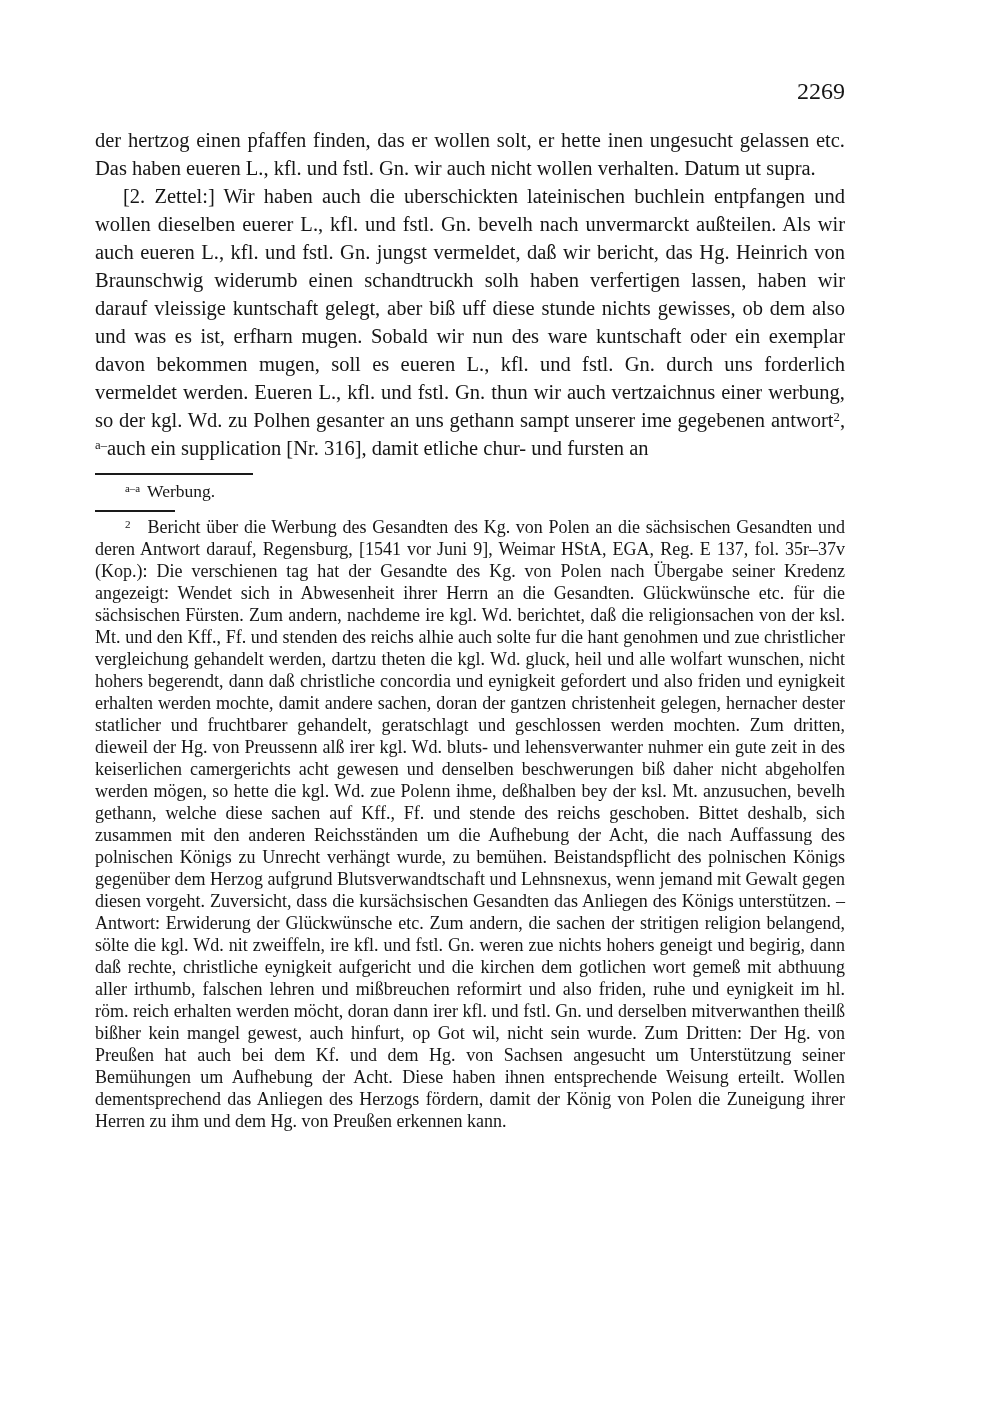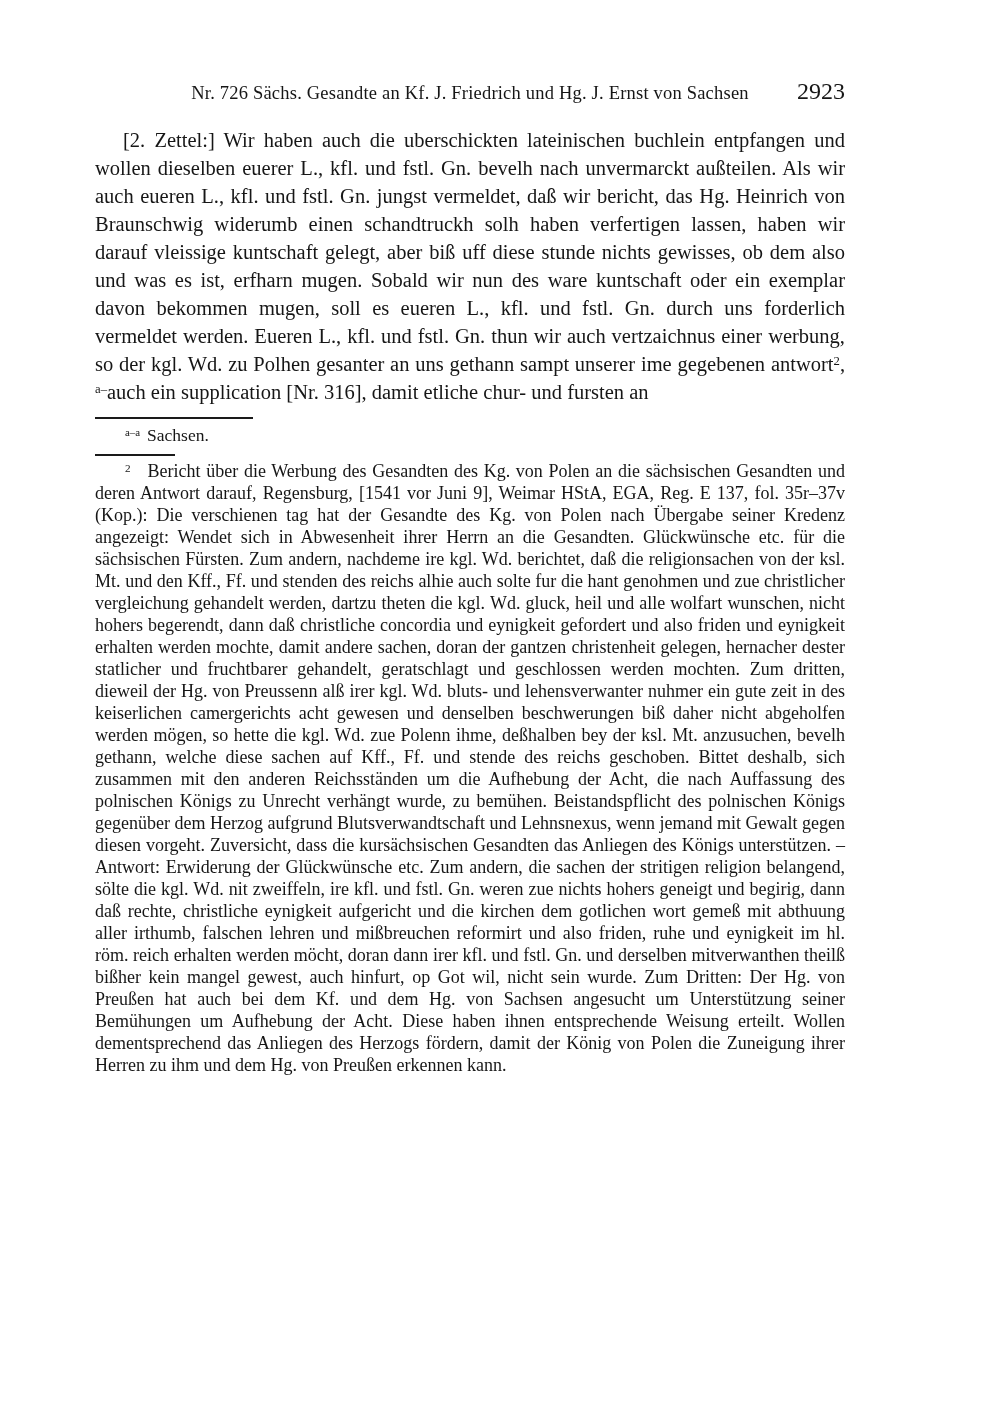--- a/index.html
+++ b/index.html
@@ -51,30 +51,30 @@
     text-indent:30px;
   }
   .fn-marker-gap { margin-right:17px; }
 </style>
 </head>
 <body>
 
 <div class="page">
 
   <div class="header-row">
-    <div class="running-head">Nr. 726 Sächs. Gesandte an Kf. J. Friedrich und Hg. J. Ernst von Sachsen</div>
-    <div class="page-number">2923</div>
+    <div class="page-number">2269</div>
   </div>
 
   <div class="main-text">
+    <p class="para"><span>der hertzog einen pfaffen finden, das er wollen solt, er hette inen ungesucht gelassen etc. Das haben eueren L., kfl. und fstl. Gn. wir auch nicht wollen verhalten. Datum ut supra.</span></p>
 
     <p class="para para-indent"><span class="italic">[2. Zettel:]</span><span> Wir haben auch die uberschickten lateinischen buchlein entpfangen und wollen dieselben euerer L., kfl. und fstl. Gn. bevelh nach unvermarckt außteilen. Als wir auch eueren L., kfl. und fstl. Gn. jungst vermeldet, daß wir bericht, das Hg. Heinrich von Braunschwig widerumb einen schandtruckh solh haben verfertigen lassen, haben wir darauf vleissige kuntschaft gelegt, aber biß uff diese stunde nichts gewisses, ob dem also und was es ist, erfharn mugen. Sobald wir nun des ware kuntschaft oder ein exemplar davon bekommen mugen, soll es eueren L., kfl. und fstl. Gn. durch uns forderlich vermeldet werden. Eueren L., kfl. und fstl. Gn. thun wir auch vertzaichnus einer werbung, so der kgl. Wd. zu Polhen gesanter an uns gethann sampt unserer ime gegebenen antwort</span><sup class="ref">2</sup><span>, </span><sup class="ref">a–</sup><span>auch ein supplication </span><span class="italic">[Nr. 316]</span><span>, damit etliche chur- und fursten an</span></p>
   </div>
 
   <div class="apparatus-rule"></div>
 
-  <div class="apparatus-note"><sup class="ref marker-gap">a–a</sup><span class="italic">Sachsen.</span></div>
+  <div class="apparatus-note"><sup class="ref marker-gap">a–a</sup><span class="italic">Werbung.</span></div>
 
   <div class="footnote-rule"></div>
 
   <div class="footnote"><sup class="ref fn-marker-gap">2</sup><span class="italic">Bericht über die Werbung des Gesandten des Kg. von Polen an die sächsischen Gesandten und deren Antwort darauf, Regensburg, [1541 vor Juni 9], Weimar HStA, EGA, Reg. E 137, fol. 35r–37v (Kop.):</span><span> Die verschienen tag </span><span class="italic">hat der Gesandte des Kg. von Polen nach Übergabe seiner Kredenz angezeigt: Wendet sich in Abwesenheit ihrer Herrn an die Gesandten. Glückwünsche etc. für die sächsischen Fürsten.</span><span> Zum andern, nachdeme ire kgl. Wd. berichtet, daß die religionsachen von der ksl. Mt. und den Kff., Ff. und stenden des reichs alhie auch solte fur die hant genohmen und zue christlicher vergleichung gehandelt werden, dartzu theten die kgl. Wd. gluck, heil und alle wolfart wunschen, nicht hohers begerendt, dann daß christliche concordia und eynigkeit gefordert und also friden und eynigkeit erhalten werden mochte, damit andere sachen, doran der gantzen christenheit gelegen, hernacher dester statlicher und fruchtbarer gehandelt, geratschlagt und geschlossen werden mochten. Zum dritten, dieweil der Hg. von Preussenn alß irer kgl. Wd. bluts- und lehensverwanter nuhmer ein gute zeit in des keiserlichen camergerichts acht gewesen und denselben beschwerungen biß daher nicht abgeholfen werden mögen, so hette die kgl. Wd. zue Polenn ihme, deßhalben bey der ksl. Mt. anzusuchen, bevelh gethann, welche diese sachen auf Kff., Ff. und stende des reichs geschoben. </span><span class="italic">Bittet deshalb, sich zusammen mit den anderen Reichsständen um die Aufhebung der Acht, die nach Auffassung des polnischen Königs zu Unrecht verhängt wurde, zu bemühen. Beistandspflicht des polnischen Königs gegenüber dem Herzog aufgrund Blutsverwandtschaft und Lehnsnexus, wenn jemand mit Gewalt gegen diesen vorgeht. Zuversicht, dass die kursächsischen Gesandten das Anliegen des Königs unterstützen. – Antwort: Erwiderung der Glückwünsche etc.</span><span> Zum andern, die sachen der stritigen religion belangend, sölte die kgl. Wd. nit zweiffeln, ire kfl. und fstl. Gn. weren zue nichts hohers geneigt und begirig, dann daß rechte, christliche eynigkeit aufgericht und die kirchen dem gotlichen wort gemeß mit abthuung aller irthumb, falschen lehren und mißbreuchen reformirt und also friden, ruhe und eynigkeit im hl. röm. reich erhalten werden möcht, doran dann irer kfl. und fstl. Gn. und derselben mitverwanthen theilß bißher kein mangel gewest, auch hinfurt, op Got wil, nicht sein wurde. </span><span class="italic">Zum Dritten: Der Hg. von Preußen hat auch bei dem Kf. und dem Hg. von Sachsen angesucht um Unterstützung seiner Bemühungen um Aufhebung der Acht. Diese haben ihnen entsprechende Weisung erteilt. Wollen dementsprechend das Anliegen des Herzogs fördern, damit der König von Polen die Zuneigung ihrer Herren zu ihm und dem Hg. von Preußen erkennen kann.</span></div>
 
 </div>
 
 </body></html>

